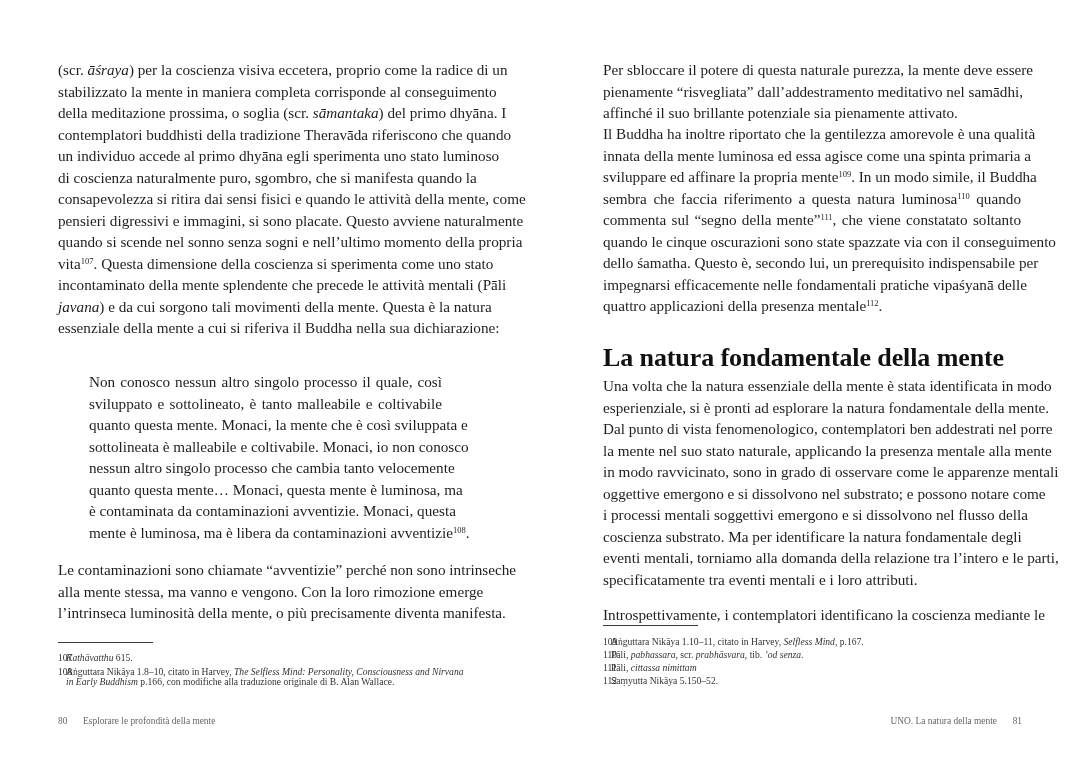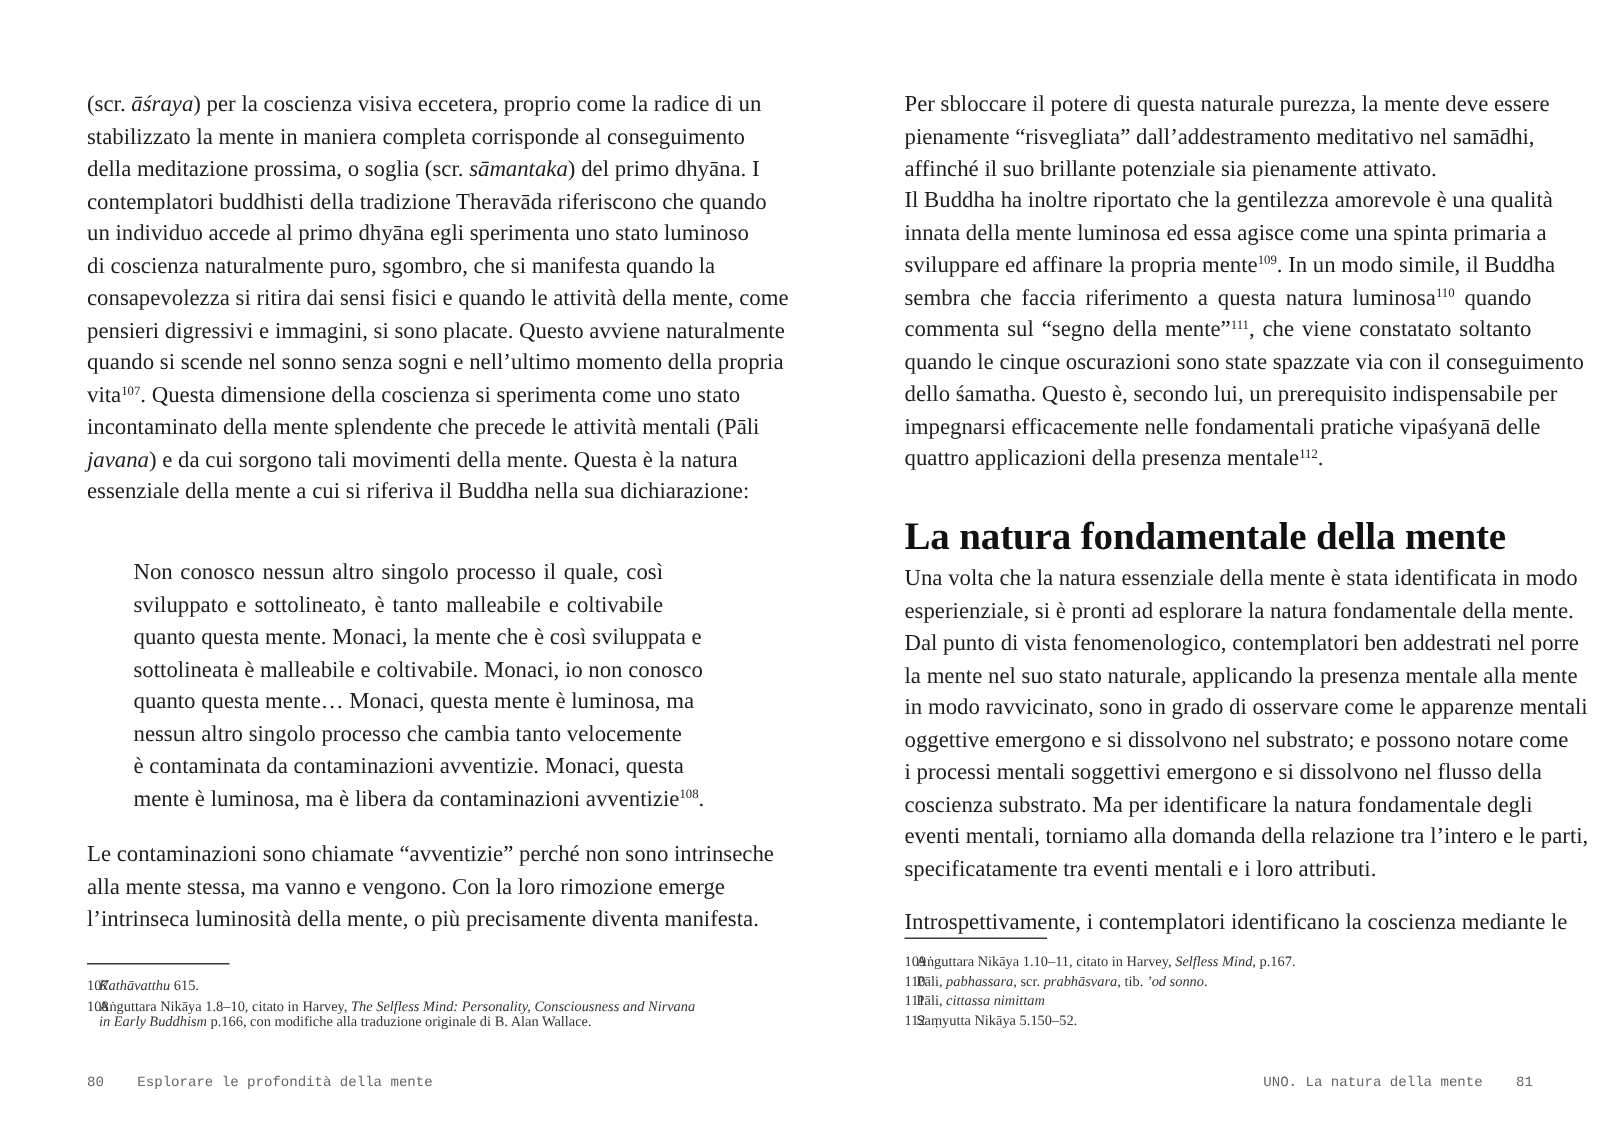--- a/index.html
+++ b/index.html
@@ -12,21 +12,21 @@
   .page-right .col { left: 63px; width: 418px; }
   .line { display: block; height: 21.5px; line-height: 21.5px; white-space: nowrap; text-align: justify; text-align-last: justify; }
   .line.last { text-align-last: left; }
   .quote .line { height: 21.5px; }
   sup { font-size: 8.5px; line-height: 0; vertical-align: 5px; }
   .heading { position: absolute; font-family: "Liberation Serif", "DejaVu Serif", serif; font-weight: bold; font-size: 26px; color: #111; letter-spacing: -0.1px; white-space: nowrap; }
   .rule { position: absolute; height: 1px; background: #3a3a3a; width: 95px; }
   .fn { position: absolute; font-family: "Liberation Serif", "DejaVu Serif", serif; font-size: 9.6px; color: #333; line-height: 10.5px; }
   .fn .num { position: absolute; left: 0; top: 0; }
   .fn .txt { position: absolute; left: 8px; top: 0; white-space: nowrap; }
-  .folio { position: absolute; top: 716px; font-family: Liberation Mono, monospace; font-size: 9.4px; color: #666; white-space: nowrap; }
+  .folio { position: absolute; top: 716px; font-family: Liberation Serif, serif; font-size: 9.4px; color: #666; white-space: nowrap; }
 </style>
 </head>
 <body>
 
 <div class="page page-left">
   <div class="col" style="top:59px;">
       <span class="line">(scr. <i>āśraya</i>) per la coscienza visiva eccetera, proprio come la radice di un</span>
       <span class="line">stabilizzato la mente in maniera completa corrisponde al conseguimento</span>
       <span class="line">della meditazione prossima, o soglia (scr. <i>sāmantaka</i>) del primo dhyāna. I</span>
       <span class="line">contemplatori buddhisti della tradizione Theravāda riferiscono che quando</span>
@@ -38,22 +38,22 @@
       <span class="line">vita<sup>107</sup>. Questa dimensione della coscienza si sperimenta come uno stato</span>
       <span class="line">incontaminato della mente splendente che precede le attività mentali (Pāli</span>
       <span class="line"><i>javana</i>) e da cui sorgono tali movimenti della mente. Questa è la natura</span>
       <span class="line last">essenziale della mente a cui si riferiva il Buddha nella sua dichiarazione:</span>
     </div>
   <div class="col quote" style="top:371px; left:89px; width:353px;">
       <span class="line">Non conosco nessun altro singolo processo il quale, così</span>
       <span class="line">sviluppato e sottolineato, è tanto malleabile e coltivabile</span>
       <span class="line">quanto questa mente. Monaci, la mente che è così sviluppata e</span>
       <span class="line">sottolineata è malleabile e coltivabile. Monaci, io non conosco</span>
+      <span class="line">nessun altro singolo processo che cambia tanto velocemente</span>
       <span class="line">quanto questa mente… Monaci, questa mente è luminosa, ma</span>
-      <span class="line">nessun altro singolo processo che cambia tanto velocemente</span>
       <span class="line">è contaminata da contaminazioni avventizie. Monaci, questa</span>
       <span class="line last">mente è luminosa, ma è libera da contaminazioni avventizie<sup>108</sup>.</span>
     </div>
   <div class="col" style="top:559px;">
       <span class="line">Le contaminazioni sono chiamate “avventizie” perché non sono intrinseche</span>
       <span class="line">alla mente stessa, ma vanno e vengono. Con la loro rimozione emerge</span>
       <span class="line">l’intrinseca luminosità della mente, o più precisamente diventa manifesta.</span>
     </div>
 
   <div class="rule" style="left:58px; top:642px;"></div>
@@ -112,21 +112,21 @@
       <span class="line">Introspettivamente, i contemplatori identificano la coscienza mediante le</span>
     </div>
 
   <div class="rule" style="left:63px; top:625px;"></div>
   <div class="fn" style="left:63px; top:637px; width:420px;">
     <span class="num">109</span>
     <span class="txt">Aṅguttara Nikāya 1.10–11, citato in Harvey, <i>Selfless Mind</i>, p.167.</span>
   </div>
   <div class="fn" style="left:63px; top:650px; width:420px;">
     <span class="num">110</span>
-    <span class="txt">Pāli, <i>pabhassara</i>, scr. <i>prabhāsvara</i>, tib. <i>’od sonno</i>.</span>
+    <span class="txt">Pāli, <i>pabhassara</i>, scr. <i>prabhāsvara</i>, tib. <i>’od senza</i>.</span>
   </div>
   <div class="fn" style="left:63px; top:663px; width:420px;">
     <span class="num">111</span>
     <span class="txt">Pāli, <i>cittassa nimittam</i></span>
   </div>
   <div class="fn" style="left:63px; top:676px; width:420px;">
     <span class="num">112</span>
     <span class="txt">Saṃyutta Nikāya 5.150–52.</span>
   </div>
 

